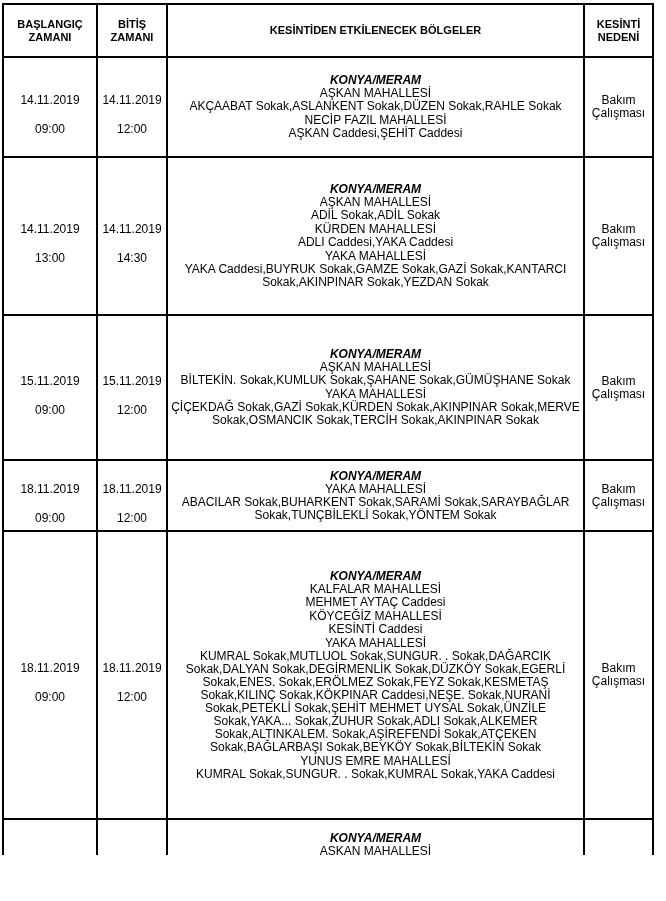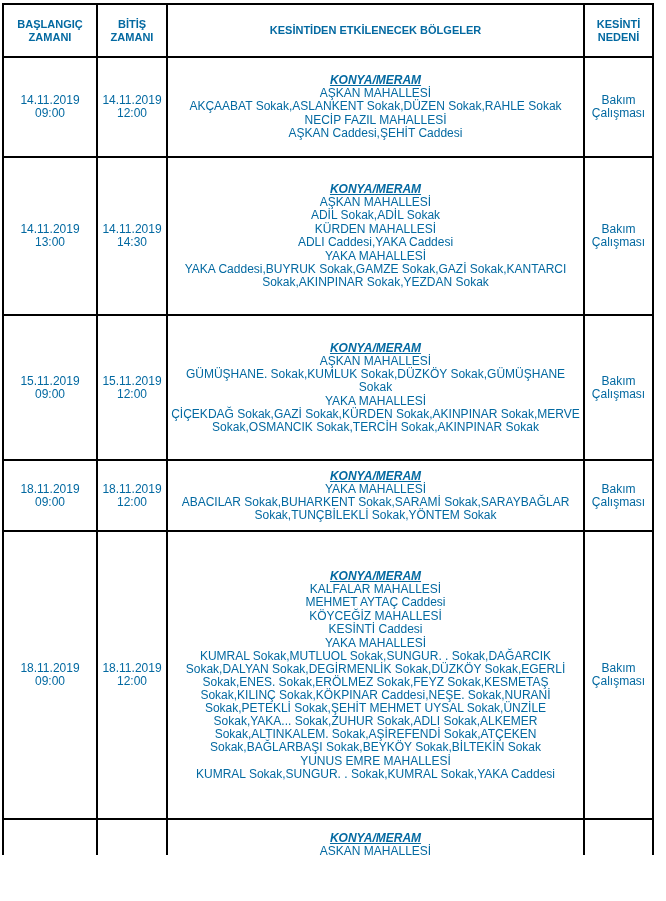--- a/index.html
+++ b/index.html
@@ -1,21 +1,21 @@
 <!DOCTYPE html>
 <html><head>
 <meta charset="utf-8">
 <style>
   html, body { margin: 0; padding: 0; background: #ffffff; }
   .page {
     position: relative;
     width: 666px;
     height: 901px;
     background: #ffffff;
-    color: #0369a1;
+    color: #000000;
     font-family: "Liberation Sans", sans-serif;
     overflow: hidden;
   }
   .table-clip {
     position: absolute;
     left: 2px;
     top: 3px;
     width: 652px;
     height: 852px;
     overflow: hidden;
@@ -47,24 +47,23 @@
   .row-1 { height: 158px; }
   .row-2 { height: 145px; }
   .row-3 { height: 71px; }
   .row-4 { height: 288px; }
   .row-5 { height: 50px; }
   
   .outage-table tbody tr:last-child td { border-bottom: none; }
   .city {
     font-weight: bold;
     font-style: italic;
-    text-decoration: underline;
   }
   .group + .group { margin-top: 1px; }
-  .cell-time div { white-space: nowrap; }
+  .cell-time div { white-space: nowrap; margin-top: 16px; }
 </style>
 </head>
 <body>
 
 <div class="page">
   <div class="table-clip">
     <table class="outage-table">
       <colgroup>
         <col style="width:94px">
         <col style="width:70px">
@@ -138,21 +137,21 @@
               <div>09:00</div>
             </td>
             <td class="cell-time">
               <div>15.11.2019</div>
               <div>12:00</div>
             </td>
             <td class="cell-regions">
               <div class="city">KONYA/MERAM</div>
               <div class="group">
                 <div class="district">AŞKAN MAHALLESİ</div>
-                <div class="streets">GÜMÜŞHANE. Sokak,KUMLUK Sokak,DÜZKÖY Sokak,GÜMÜŞHANE Sokak</div>
+                <div class="streets">BİLTEKİN. Sokak,KUMLUK Sokak,ŞAHANE Sokak,GÜMÜŞHANE Sokak</div>
               </div>
               <div class="group">
                 <div class="district">YAKA MAHALLESİ</div>
                 <div class="streets">ÇİÇEKDAĞ Sokak,GAZİ Sokak,KÜRDEN Sokak,AKINPINAR Sokak,MERVE Sokak,OSMANCIK Sokak,TERCİH Sokak,AKINPINAR Sokak</div>
               </div>
             </td>
             <td class="cell-reason">
               <div class="reason">Bakım Çalışması</div>
             </td>
           </tr>

